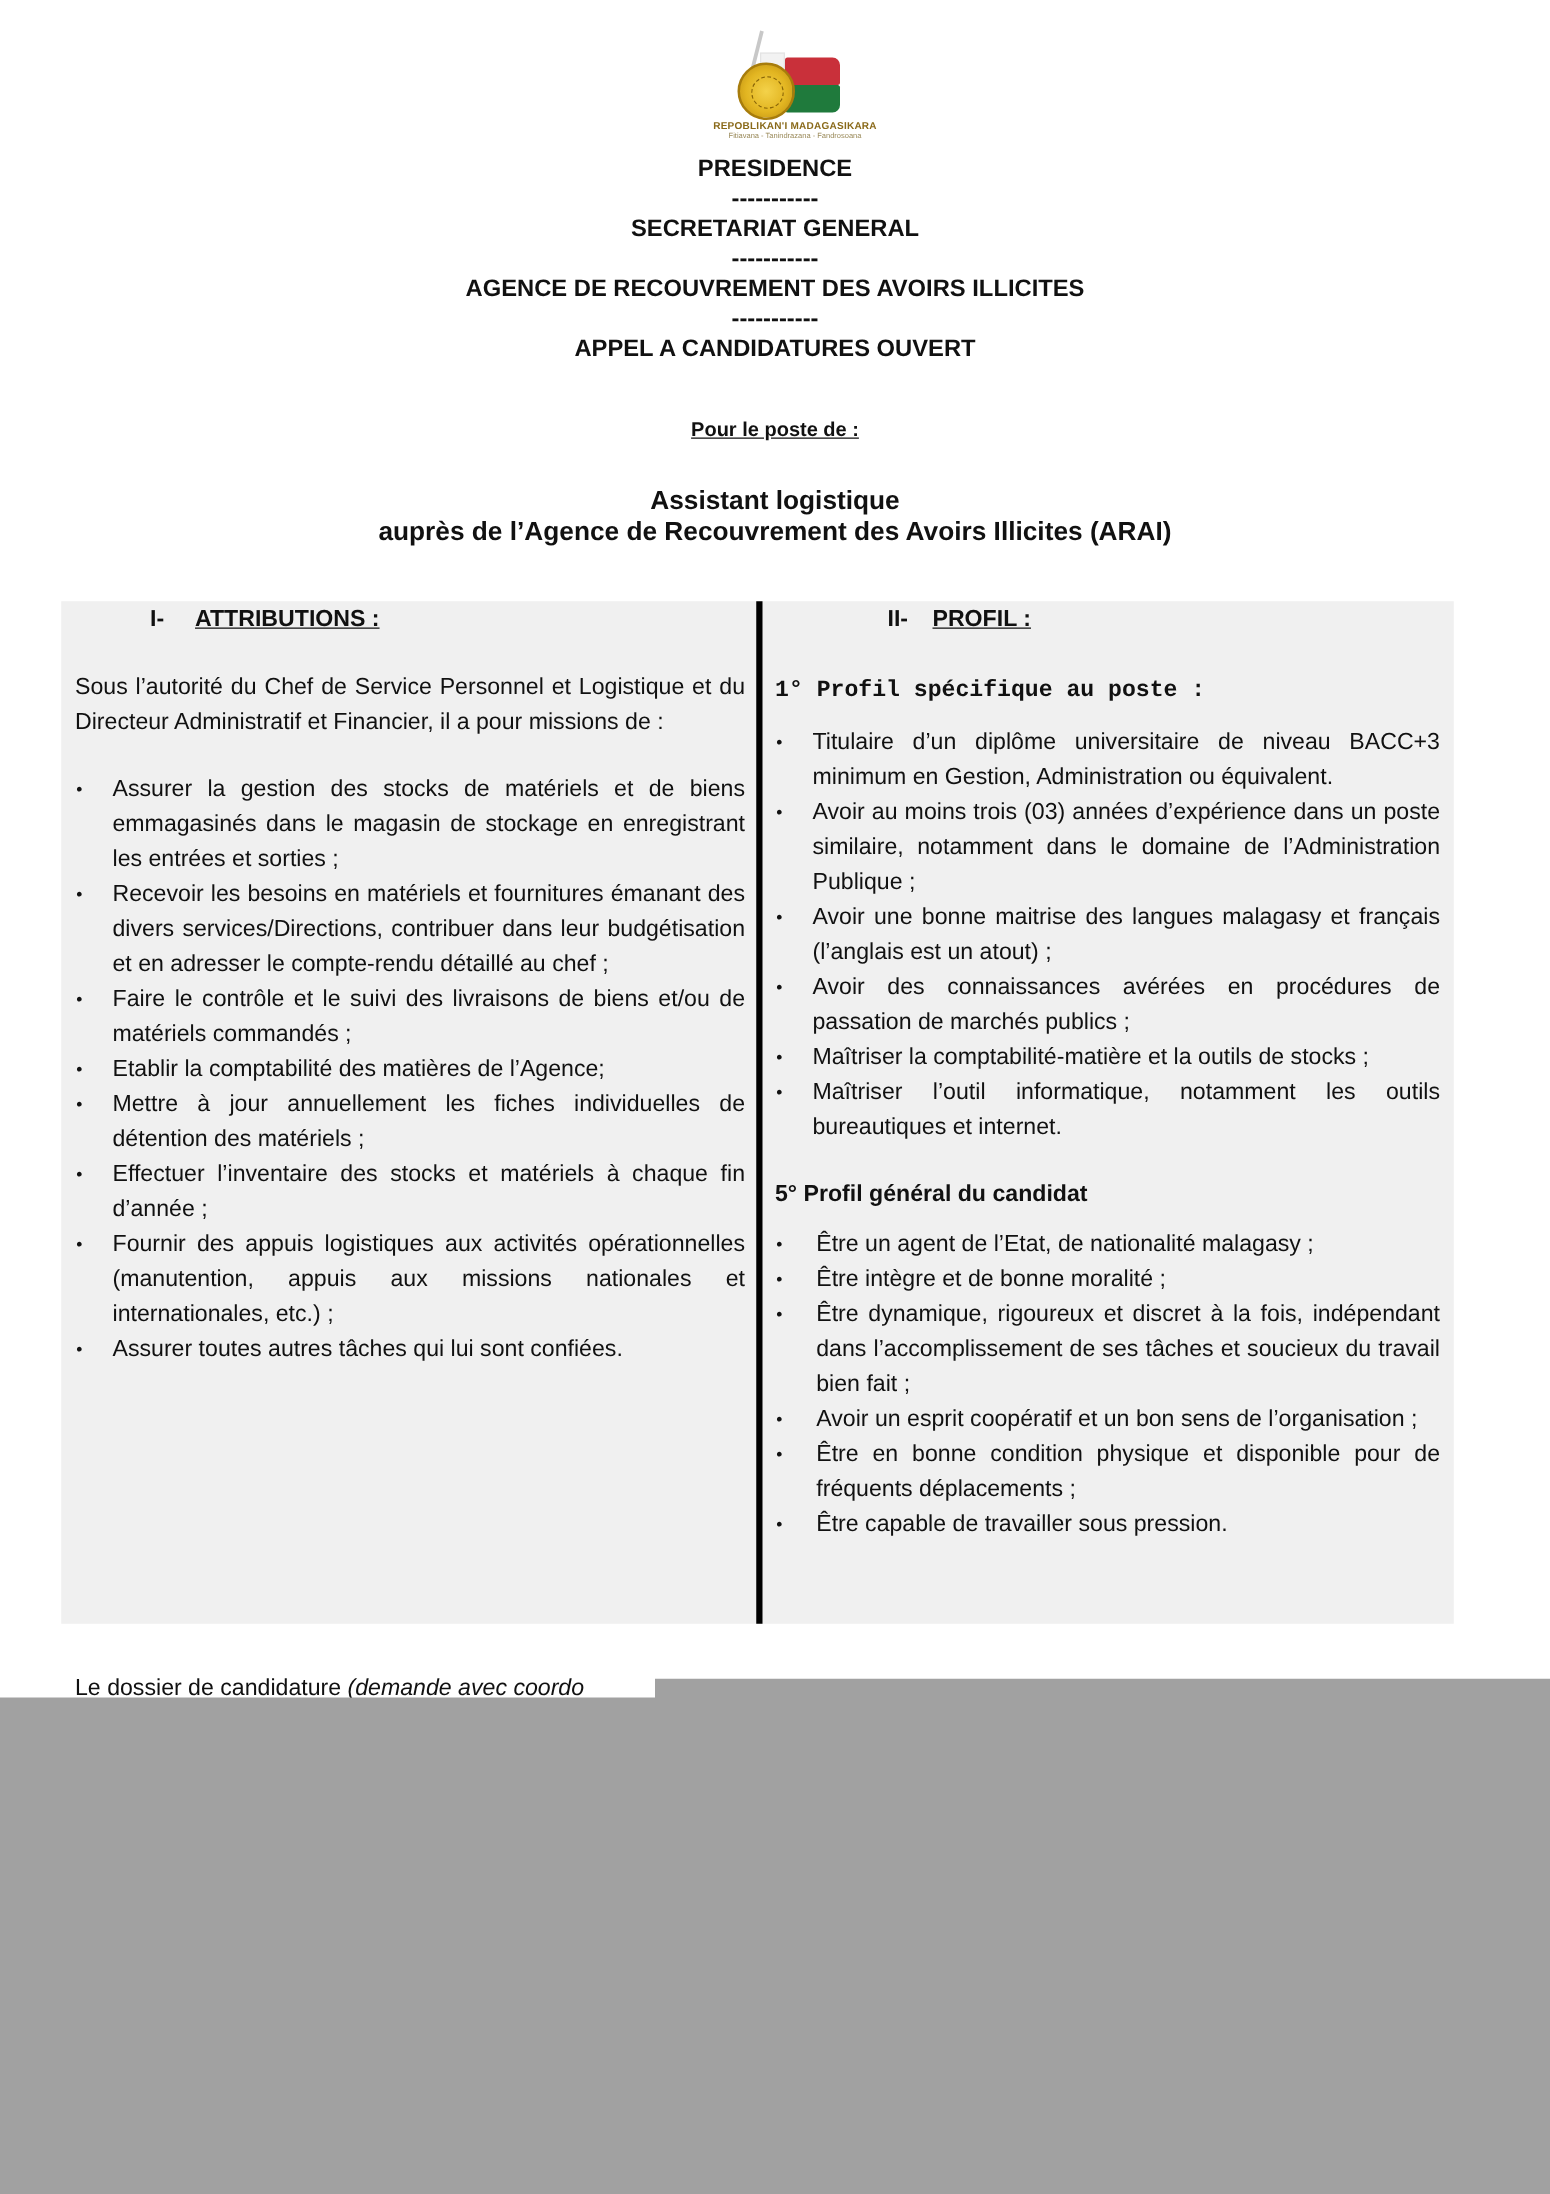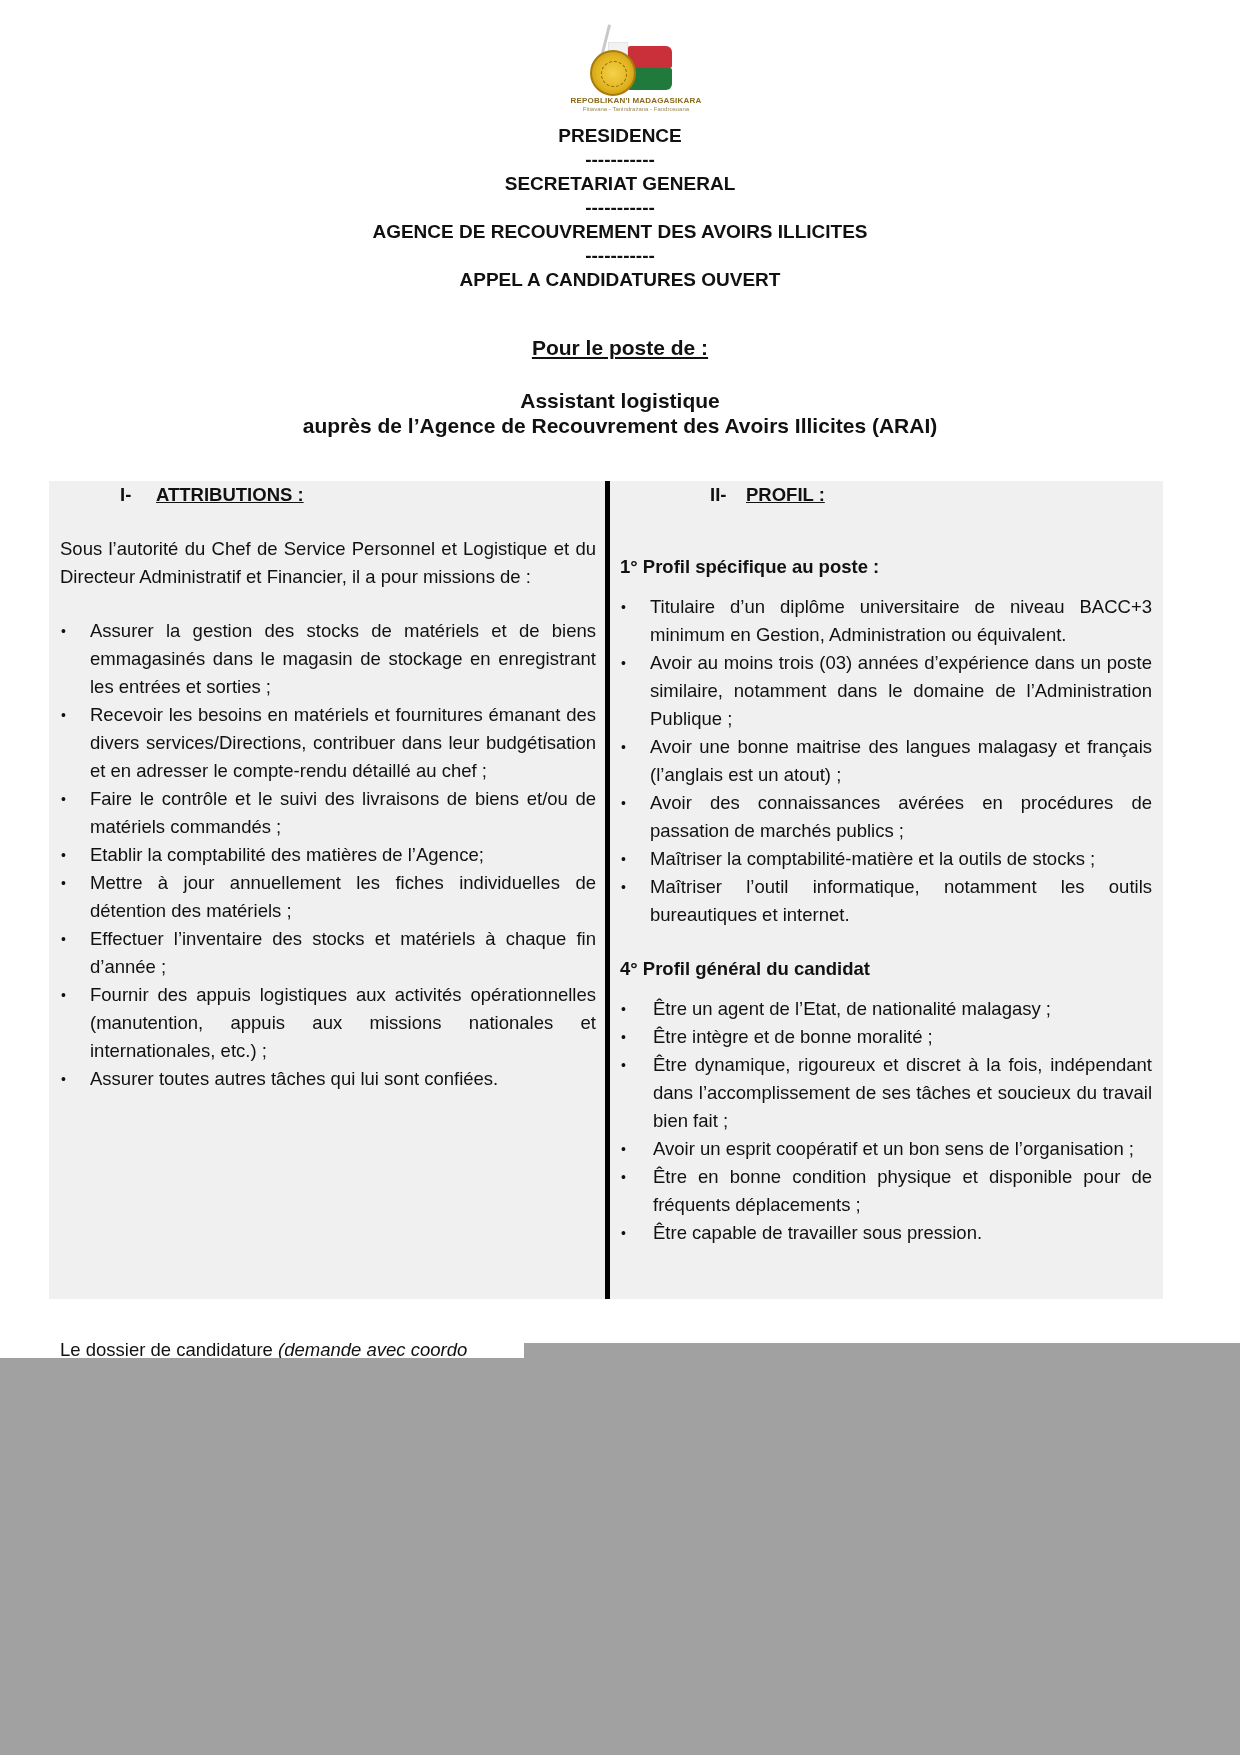--- a/index.html
+++ b/index.html
@@ -17,21 +17,21 @@
   .logo .seal { position: absolute; left: 40px; top: 30px; width: 46px; height: 46px; border-radius: 50%;
     background: radial-gradient(circle at 50% 50%, #f4d24a 0%, #e2b521 55%, #b98a10 100%); border: 2px solid #a77c0c; }
   .logo .seal::after { content: ""; position: absolute; left: 9px; top: 9px; width: 24px; height: 24px; border-radius: 50%; border: 1px dashed #8a6608; }
   .logo .caption { position: absolute; left: 2px; top: 76px; width: 168px; text-align: center; font-size: 8px; font-weight: bold; color: #8a6a1a; letter-spacing: 0.2px; white-space: nowrap; }
   .logo .motto { position: absolute; left: 2px; top: 86px; width: 168px; text-align: center; font-size: 6px; color: #9a8a5a; white-space: nowrap; }
 
   
   .hdr { position: absolute; left: 0; width: 1240px; text-align: center; font-weight: bold; font-size: 19px; line-height: 24px; }
   .hdr-line { display: block; height: 24px; }
 
-  .poste { position: absolute; left: 0; top: 336px; width: 1240px; text-align: center; font-weight: bold; font-size: 21px; text-decoration: underline; }
+  .poste { position: absolute; left: 0; top: 336px; width: 1240px; text-align: center; font-weight: bold; font-size: 16px; text-decoration: underline; }
   .title1 { position: absolute; left: 0; top: 389px; width: 1240px; text-align: center; font-weight: bold; font-size: 21px; }
   .title2 { position: absolute; left: 0; top: 414px; width: 1240px; text-align: center; font-weight: bold; font-size: 21px; }
 
   
   .box { position: absolute; left: 49px; top: 481px; width: 1114px; height: 818px; background: #f0f0f0; }
   .divider { position: absolute; left: 605px; top: 481px; width: 5px; height: 818px; background: #000; }
 
   .col { position: absolute; font-size: 18.5px; line-height: 28px; color: #111; }
   .col-left { left: 60px; top: 481px; width: 536px; }
   .col-right { left: 620px; top: 481px; width: 532px; }
@@ -41,21 +41,21 @@
   .col-right .sec-title { padding-left: 90px; }
   .sec-title .num { display: inline-block; width: 36px; }
 
   .intro { text-align: justify; margin-top: 26px; }
   .list { list-style: none; }
   .list li { position: relative; padding-left: 30px; text-align: justify; }
   .list li .bullet { position: absolute; left: 1px; top: 0; font-size: 14px; }
 
   .left-list { margin-top: 26px; }
   .subhead { font-weight: bold; }
-  .sub1 { margin-top: 44px; }
+  .sub1 { margin-top: 30px; font-family: Liberation Mono, monospace; }
   .r-list1 { margin-top: 12px; }
   .sub2 { margin-top: 26px; }
   .r-list2 { margin-top: 12px; }
   .r-list2 li { padding-left: 33px; }
 
   .footer-text { position: absolute; left: 60px; top: 1336px; font-size: 18.5px; line-height: 28px; white-space: nowrap; }
   .footer-text .it { font-style: italic; margin-top: 39px; }
 
   
   .overlay-top { position: absolute; left: 524px; top: 1343px; width: 716px; height: 16px; background: #a1a1a1; }
@@ -116,21 +116,21 @@
     </div>
     <p class="subhead sub1">1° Profil spécifique au poste :</p>
     <ul class="list r-list1">
       <li><span class="bullet">•</span><span>Titulaire d’un diplôme universitaire de niveau BACC+3 minimum en Gestion, Administration ou équivalent.</span></li>
       <li><span class="bullet">•</span><span>Avoir au moins trois (03) années d’expérience dans un poste similaire, notamment dans le domaine de l’Administration Publique ;</span></li>
       <li><span class="bullet">•</span><span>Avoir une bonne maitrise des langues malagasy et français (l’anglais est un atout) ;</span></li>
       <li><span class="bullet">•</span><span>Avoir des connaissances avérées en procédures de passation de marchés publics ;</span></li>
       <li><span class="bullet">•</span><span>Maîtriser la comptabilité-matière et la outils de stocks ;</span></li>
       <li><span class="bullet">•</span><span>Maîtriser l’outil informatique, notamment les outils bureautiques et internet.</span></li>
     </ul>
-    <p class="subhead sub2">4° Profil général du candidat</p>
+    <p class="subhead sub2">5° Profil général du candidat</p>
     <ul class="list r-list2">
       <li><span class="bullet">•</span><span>Être un agent de l’Etat, de nationalité malagasy ;</span></li>
       <li><span class="bullet">•</span><span>Être intègre et de bonne moralité ;</span></li>
       <li><span class="bullet">•</span><span>Être dynamique, rigoureux et discret à la fois, indépendant dans l’accomplissement de ses tâches et soucieux du travail bien fait ;</span></li>
       <li><span class="bullet">•</span><span>Avoir un esprit coopératif et un bon sens de l’organisation ;</span></li>
       <li><span class="bullet">•</span><span>Être en bonne condition physique et disponible pour de fréquents déplacements ;</span></li>
       <li><span class="bullet">•</span><span>Être capable de travailler sous pression.</span></li>
     </ul>
   </div>
 

